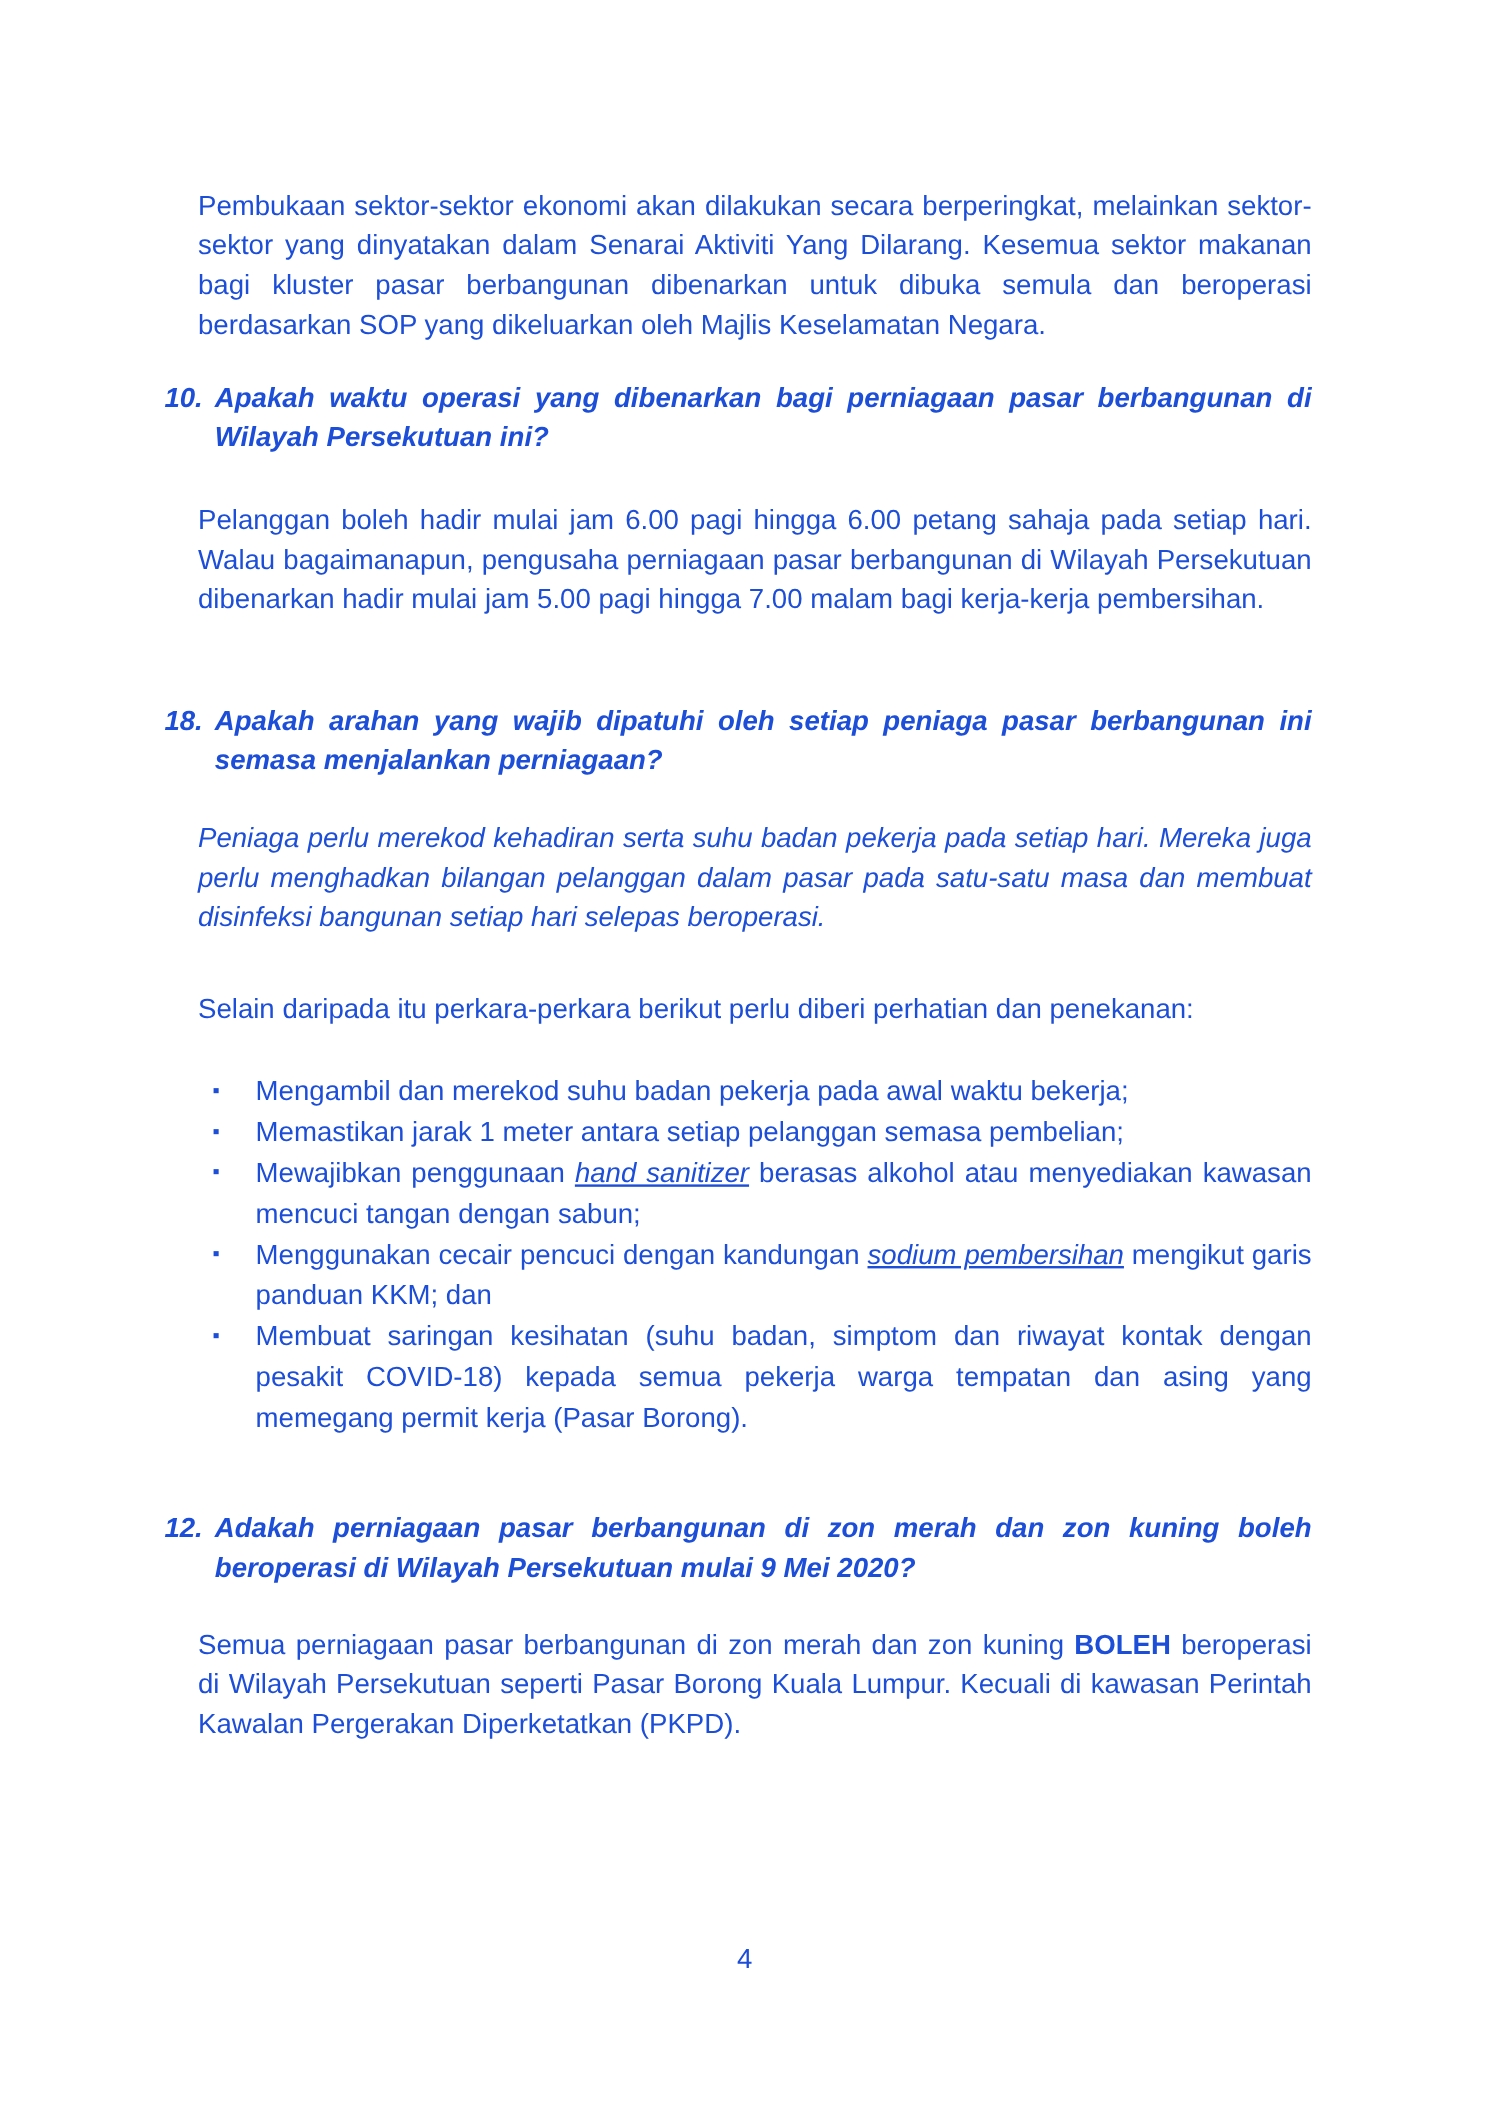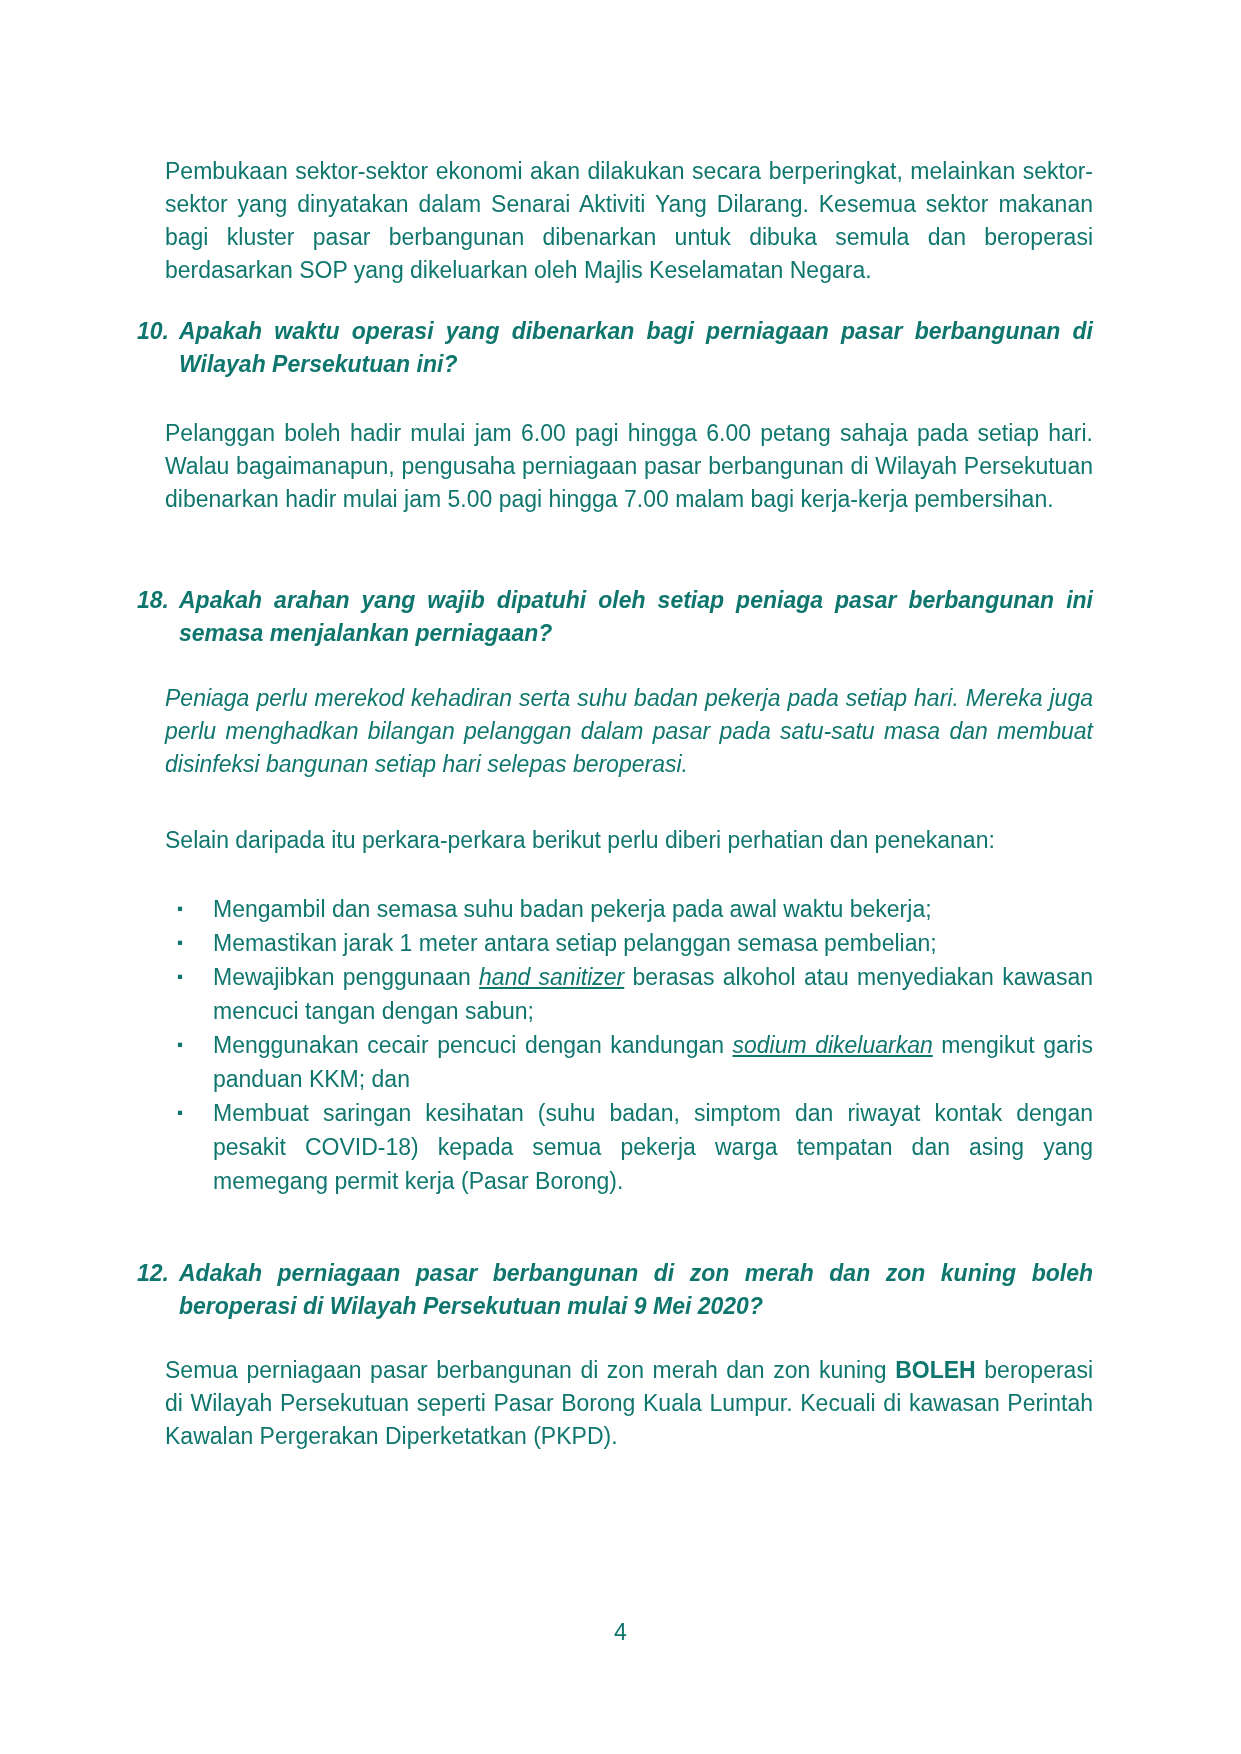--- a/index.html
+++ b/index.html
@@ -5,21 +5,21 @@
   * { box-sizing: border-box; }
   html, body { margin: 0; padding: 0; background: #ffffff; }
   .page {
     position: relative;
     width: 1181px;
     height: 1754px;
     background: #ffffff;
     font-family: "Liberation Sans", sans-serif;
     font-size: 23px;
     line-height: 33px;
-    color: #0f766e;
+    color: #1d4ed8;
     overflow: hidden;
   }
   .content {
     position: absolute;
     top: 155px;
     left: 137px;
     width: 956px;
   }
   .body-text {
     margin: 0 0 0 28px;
@@ -96,33 +96,33 @@
       <div class="question q11">
         <span class="qnum">18.</span>
         <span class="qtext">Apakah arahan yang wajib dipatuhi oleh setiap peniaga pasar berbangunan ini semasa menjalankan perniagaan?</span>
       </div>
       <p class="body-text a11-p1">Peniaga perlu merekod kehadiran serta suhu badan pekerja pada setiap hari. Mereka juga perlu menghadkan bilangan pelanggan dalam pasar pada satu-satu masa dan membuat disinfeksi bangunan setiap hari selepas beroperasi.</p>
       <p class="body-text a11-p2">Selain daripada itu perkara-perkara berikut perlu diberi perhatian dan penekanan:</p>
 
       <ul class="bullet-list">
         <li>
           <span class="bullet-marker">▪</span>
-          <span class="li-text">Mengambil dan semasa suhu badan pekerja pada awal waktu bekerja;</span>
+          <span class="li-text">Mengambil dan merekod suhu badan pekerja pada awal waktu bekerja;</span>
         </li>
         <li>
           <span class="bullet-marker">▪</span>
           <span class="li-text">Memastikan jarak 1 meter antara setiap pelanggan semasa pembelian;</span>
         </li>
         <li>
           <span class="bullet-marker">▪</span>
           <span class="li-text"><span>Mewajibkan penggunaan </span><span class="italic-seg">hand sanitizer</span><span> berasas alkohol atau menyediakan kawasan mencuci tangan dengan sabun;</span></span>
         </li>
         <li>
           <span class="bullet-marker">▪</span>
-          <span class="li-text"><span>Menggunakan cecair pencuci dengan kandungan </span><span class="italic-seg">sodium dikeluarkan</span><span> mengikut garis panduan KKM; dan</span></span>
+          <span class="li-text"><span>Menggunakan cecair pencuci dengan kandungan </span><span class="italic-seg">sodium pembersihan</span><span> mengikut garis panduan KKM; dan</span></span>
         </li>
         <li>
           <span class="bullet-marker">▪</span>
           <span class="li-text">Membuat saringan kesihatan (suhu badan, simptom dan riwayat kontak dengan pesakit COVID-18) kepada semua pekerja warga tempatan dan asing yang memegang permit kerja (Pasar Borong).</span>
         </li>
       </ul>
     </div>
 
     <div>
       <div class="question q12">

